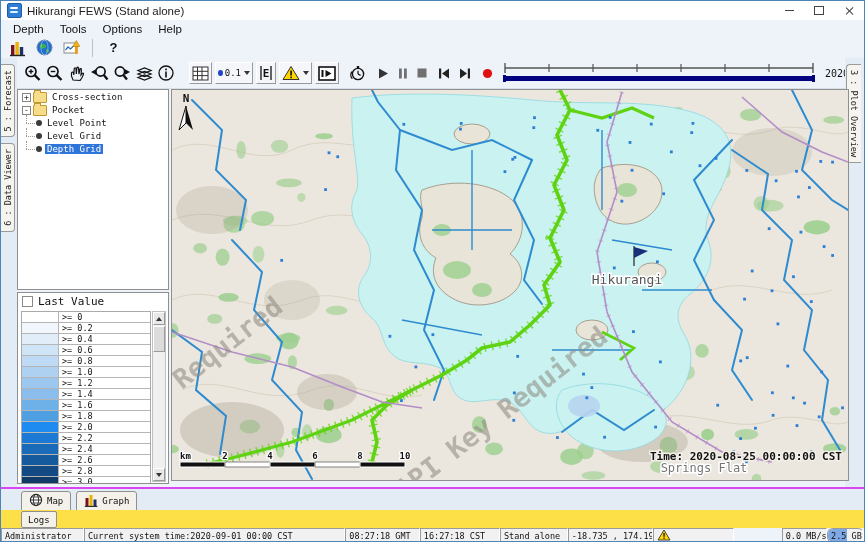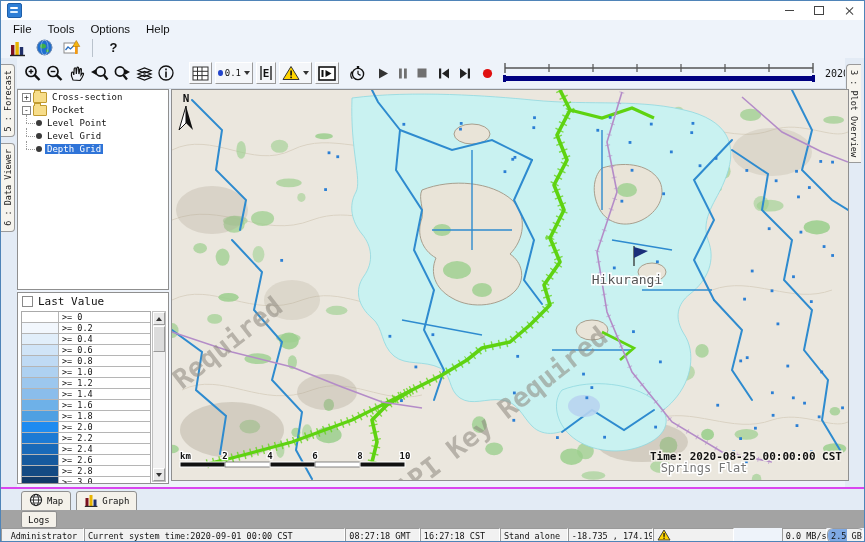--- a/index.html
+++ b/index.html
@@ -70,51 +70,52 @@
   
   #map-frame{position:absolute;left:170px;top:88px;width:676px;height:390px;border:1px solid #8f8f8f;box-sizing:content-box;background:#ebe7de;overflow:hidden;}
   
   #bottom-bar{position:absolute;left:0;top:486px;width:100%;height:23px;background:#e3ebf5;display:flex;align-items:flex-start;padding-left:20px;box-sizing:border-box;border-top:2px solid #d946ef;}
   .btab{display:flex;align-items:center;gap:4px;background:#f4f1ea;border:1px solid #8f8f8f;border-radius:3px 3px 0 0;height:18px;margin-top:2px;margin-right:5px;padding:0 7px;font-family:"DejaVu Sans Mono",monospace;font-size:9px;color:#111;}
   .btab.active{height:21px;margin-top:0;background:#f8f6f1;}
   .btab .mini-max{width:7px;height:7px;border:1px solid #222;margin-left:6px;}
   .btab .mini-close{position:relative;width:8px;height:8px;margin-left:3px;}
   .btab .mini-close::before,.btab .mini-close::after{content:"";position:absolute;left:3.5px;top:0;width:1.6px;height:9px;background:#111;}
   .btab .mini-close::before{transform:rotate(45deg);} .btab .mini-close::after{transform:rotate(-45deg);}
-  #logs-row{position:absolute;left:0;top:509px;width:100%;height:18px;background:#a3a3a3;}
+  #logs-row{position:absolute;left:0;top:509px;width:100%;height:18px;background:#fde047;}
   #logs-button{position:absolute;left:20px;top:1px;height:15px;padding:0 6px;background:#f4f1ea;border:1px solid #8f8f8f;border-radius:2px;font-family:"DejaVu Sans Mono",monospace;font-size:9px;color:#111;display:flex;align-items:center;}
   
   #statusbar{position:absolute;left:0;top:527px;width:100%;height:15px;display:flex;}
   .seg{height:15px;box-sizing:border-box;border:1px solid;border-color:#9a9a9a #ffffff #ffffff #9a9a9a;background:#f1f1f1;font-family:"DejaVu Sans Mono",monospace;font-size:8.5px;color:#111;display:flex;align-items:center;padding-left:3px;white-space:nowrap;overflow:hidden;position:relative;}
   .seg .txt{position:relative;z-index:2;}
   #mem-fill{position:absolute;left:0;top:0;bottom:0;width:55%;background:#7fa9e4;z-index:1;}
   svg text{font-family:"DejaVu Sans Mono",monospace;}
 </style>
 </head>
 <body>
 
 <div id="app">
 
   <div id="titlebar">
     <div id="app-icon"></div>
+    <span id="title-text">Hikurangi FEWS  (Stand alone)</span>
     <div id="win-controls">
       <div class="win-btn">
           <div class="glyph-min"></div>
         </div>
       <div class="win-btn">
           <div class="glyph-max"></div>
         </div>
       <div class="win-btn">
           <div class="glyph-close"></div>
         </div>
     </div>
   </div>
 
   <div id="menubar">
-      <span class="menu-item">File</span>
+      <span class="menu-item">Depth</span>
       <span class="menu-item">Tools</span>
       <span class="menu-item">Options</span>
       <span class="menu-item">Help</span>
     </div>
 
   <div id="toolbar1">
     <div class="tb-icon">
       <svg width="18" height="18" viewBox="0 0 18 18">
           <rect x="2" y="6" width="3.4" height="10" fill="#7a1020"></rect>
           <rect x="6.4" y="3" width="3.4" height="13" fill="#e8b400"></rect>
@@ -707,21 +708,21 @@
         <span>Graph</span>
       </div>
     </div>
   <div id="logs-row">
     <div id="logs-button">
         <span>Logs</span>
       </div>
   </div>
 
   <div id="statusbar">
-      <div class="seg" style="width: 88px; justify-content: center;">
+      <div class="seg" style="width: 88px;">
         <span class="txt">Administrator</span>
       </div>
       <div class="seg" style="width: 278px;">
         <span class="txt">Current system time:2020-09-01 00:00 CST</span>
       </div>
       <div class="seg" style="width: 79px;">
         <span class="txt">08:27:18 GMT</span>
       </div>
       <div class="seg" style="width: 85px;">
         <span class="txt">16:27:18 CST</span>

